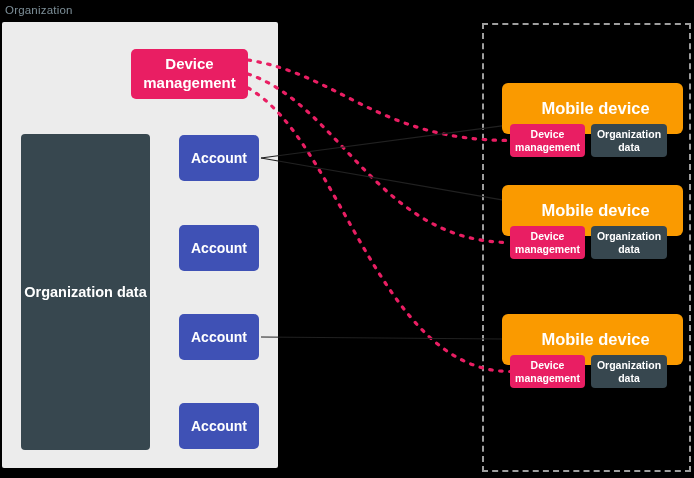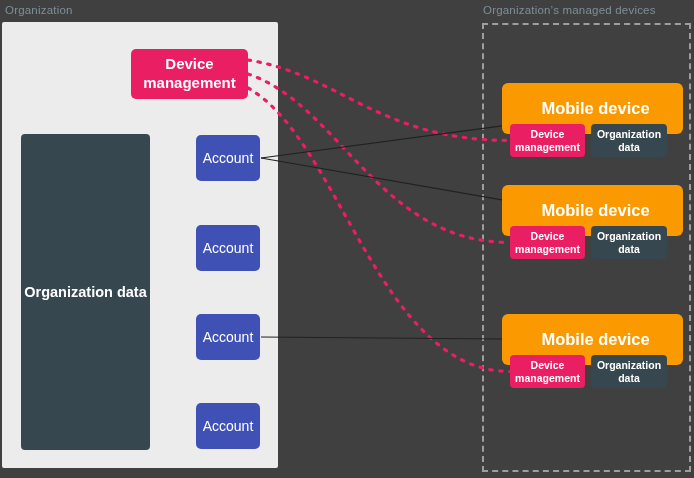--- a/index.html
+++ b/index.html
@@ -1,17 +1,17 @@
 <!DOCTYPE html>
 <html style="--pink: #E91E63; --orange: #FA9A00; --blue: #3F51B5; --slate: #37474F; --org_bg: #ECECEC; --label: #7D8F98; --dash_border: #9E9E9E; --line: #212121;"><head>
 <meta charset="utf-8">
 <style>
   html,body{margin:0;padding:0;background:#ffffff;}
   .canvas{
-    position:relative;width:694px;height:478px;background:#404040;
+    position:relative;width:694px;height:478px;background:#000000;
     font-family:"Liberation Sans",sans-serif;overflow:hidden;
   }
   .section-label{
     position:absolute;font-size:11.5px;letter-spacing:.2px;color:var(--label);
   }
   .org-bg{
     position:absolute;left:2px;top:22px;width:276px;height:446px;
     background:var(--org_bg);border-radius:2px;
   }
   .devices-bg{
@@ -24,22 +24,22 @@
   }
   .dm-main{
     left:131px;top:49px;width:117px;height:50px;background:var(--pink);
     border-radius:5px;font-size:15px;font-weight:600;line-height:1.25;
   }
   .org-data{
     left:21px;top:134px;width:129px;height:316px;background:var(--slate);
     border-radius:4px;font-size:14.5px;font-weight:600;line-height:1.3;
   }
   .account{
-    left:196px;width:64px;height:46px;background:var(--blue);
-    border-radius:5px;font-size:14px;font-weight:400;
+    left:179px;width:80px;height:46px;background:var(--blue);
+    border-radius:5px;font-size:14px;font-weight:700;
   }
   .device{position:absolute;left:502px;width:175px;height:116px;}
   .device-top{
     position:absolute;left:0;top:0;width:175px;height:51px;background:var(--orange);
     border-radius:6px;display:flex;align-items:center;justify-content:center;
     color:#ffffff;font-size:16.5px;font-weight:600;padding-left:6px;
   }
   .chip{
     position:absolute;top:41px;height:33px;border-radius:4px;display:flex;
     align-items:center;justify-content:center;text-align:center;color:#ffffff;
@@ -62,21 +62,20 @@
 
   <div class="box dm-main">Device management</div>
 
   <div class="box org-data">Organization data</div>
 
   <div class="box account" style="top:135px;">Account</div>
   <div class="box account" style="top:225px;">Account</div>
   <div class="box account" style="top:314px;">Account</div>
   <div class="box account" style="top:403px;">Account</div>
 
-  <div class="section-label" style="left:483px;top:4px;">Organization’s managed devices</div>
 
   <div class="devices-bg"></div>
 
   <div class="device" style="top:83px;">
     <div class="device-top">Mobile device</div>
     <div class="chip chip-pink">Device management</div>
     <div class="chip chip-dark">Organization data</div>
   </div>
 
   <div class="device" style="top:185px;">

